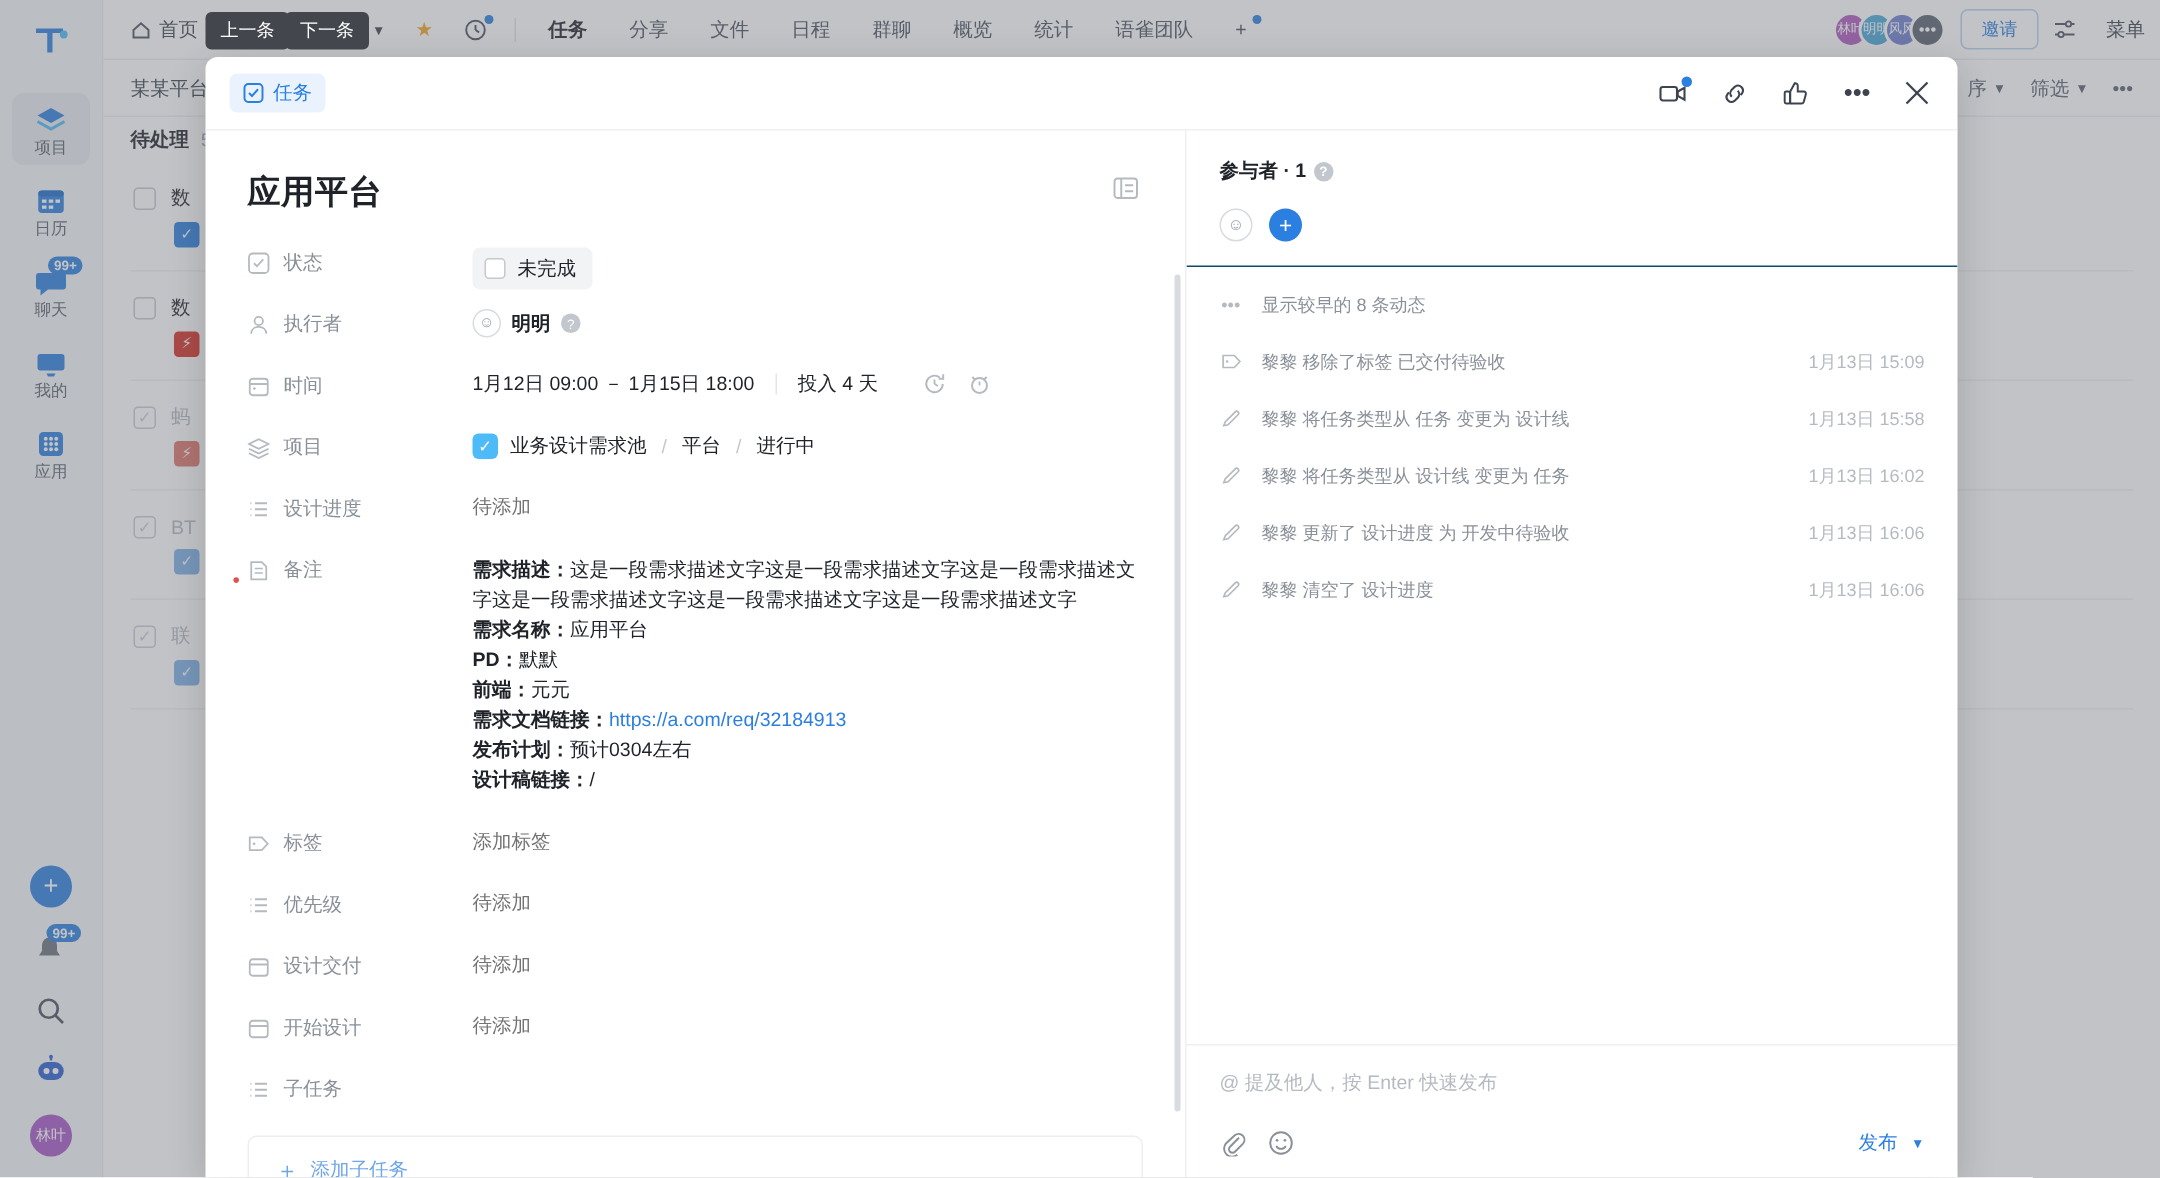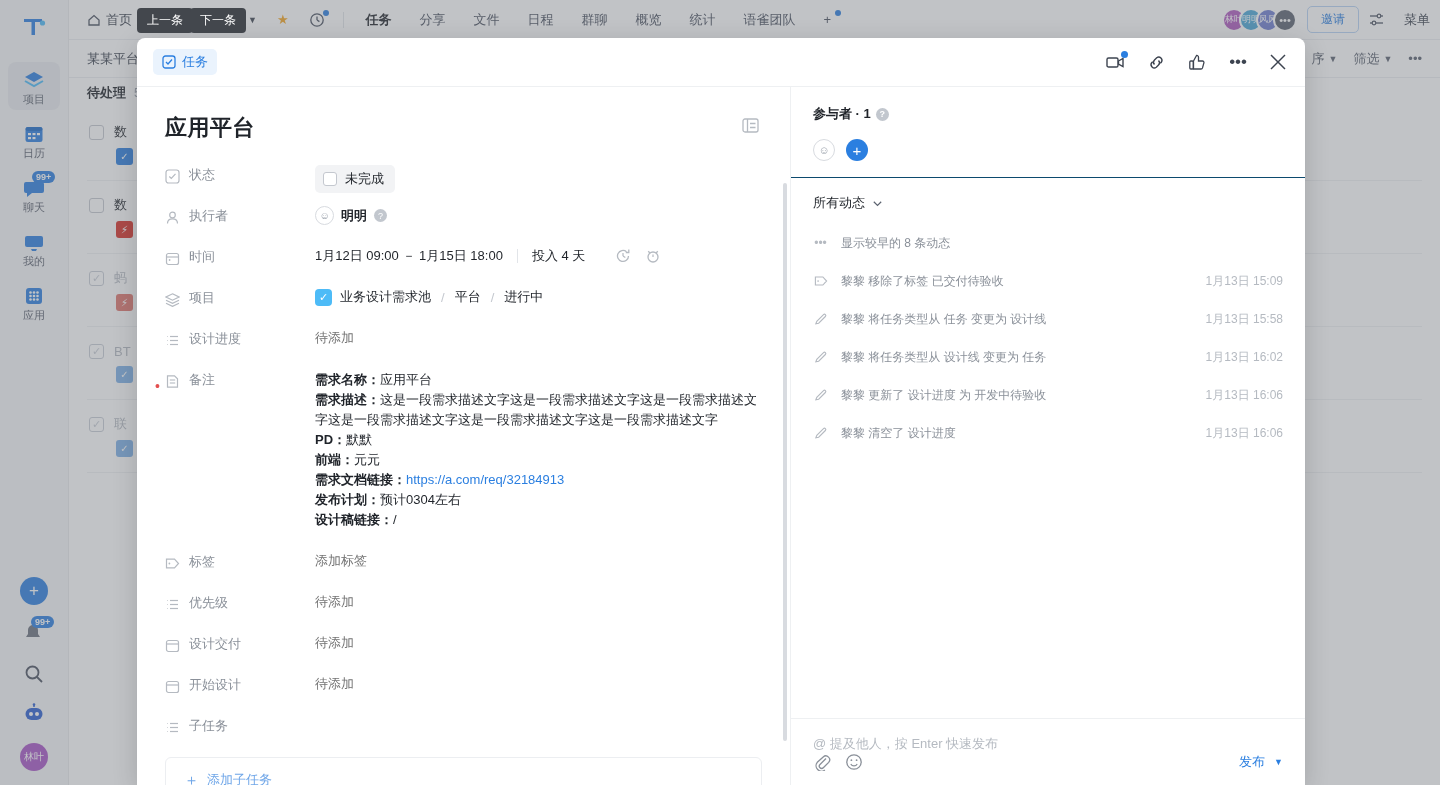--- a/index.html
+++ b/index.html
@@ -161,21 +161,21 @@
   .title-row { display: flex; align-items: flex-start; padding: 26px 28px 0 28px; }
   .m-title { font-size: 22px; color: #1f2329; font-weight: bold; letter-spacing: .5px; }
   .layout-icon-btn {
     margin-left: auto; width: 24px; height: 24px; border-radius: 4px;
     display: flex; align-items: center; justify-content: center; cursor: pointer;
   }
 
   .fields { padding: 16px 28px 0 28px; }
   .field { display: flex; align-items: flex-start; min-height: 41px; padding: 4px 0; }
   .f-label {
-    width: 150px; flex: none; display: flex; align-items: flex-end; gap: 9px;
+    width: 150px; flex: none; display: flex; align-items: center; gap: 9px;
     font-size: 13px; color: #8a9099; padding-top: 3px; position: relative;
   }
   .req-dot { position: absolute; left: -10px; top: 10px; color: #e35050; font-size: 14px; }
   .f-val { flex: 1; font-size: 13px; color: #1f2329; padding-top: 2px; }
   .ph { color: #737373; cursor: pointer; }
   .status-pill {
     display: inline-flex; align-items: center; gap: 8px;
     background: #f2f3f5; border-radius: 5px; padding: 5px 11px 5px 8px;
     font-size: 13px; color: #1f2329; cursor: pointer;
   }
@@ -234,21 +234,21 @@
   .feed-head { padding: 16px 22px 6px 22px; }
   .feed-toggle { display: flex; align-items: center; gap: 7px; font-size: 13px; color: #1f2329; cursor: pointer; }
   .feed { flex: 1; padding: 6px 22px 0 22px; overflow: hidden; }
   .f-item { display: flex; align-items: center; gap: 13px; min-height: 38px; font-size: 12px; }
   .f-ico { width: 15px; flex: none; color: #b5bac1; display: flex; justify-content: center; }
   .f-txt { color: #8a9099; }
   .f-time { margin-left: auto; color: #b5bac1; font-size: 12px; white-space: nowrap; }
 
   .composer { border-top: 1px solid #eef0f2; padding: 16px 22px 14px 22px; }
   .cplaceholder { font-size: 13px; color: #b5bac1; cursor: text; }
-  .crow { display: flex; align-items: flex-end; }
+  .crow { display: flex; align-items: flex-end; margin-top: 22px; }
   .cicons { display: flex; gap: 14px; color: #8a9099; }
   .send { margin-left: auto; display: flex; align-items: center; gap: 9px; color: #2b7fe0; font-size: 13px; cursor: pointer; }
 
   svg { display: block; }
 </style>
 </head>
 <body>
 
 <div id="app">
 
@@ -654,22 +654,22 @@
               <div class="f-label">
                 <span class="req-dot">•</span>
                 <svg width="15" height="15" viewBox="0 0 15 15">
                     <path d="M2.5 1.8 h7 l3 3 v8.4 h-10z" stroke="#b5bac1" stroke-width="1.2" fill="none"></path>
                     <line x1="4.8" y1="6" x2="10.2" y2="6" stroke="#b5bac1" stroke-width="1.1"></line>
                     <line x1="4.8" y1="9" x2="10.2" y2="9" stroke="#b5bac1" stroke-width="1.1"></line>
                   </svg>
                 <span>备注</span>
               </div>
               <div class="f-val notes">
+                <div><b>需求描述：</b><span>这是一段需求描述文字这是一段需求描述文字这是一段需求描述文字这是一段需求描述文字这是一段需求描述文字这是一段需求描述文字</span></div>
                 <div><b>需求名称：</b><span>应用平台</span></div>
-                <div><b>需求描述：</b><span>这是一段需求描述文字这是一段需求描述文字这是一段需求描述文字这是一段需求描述文字这是一段需求描述文字这是一段需求描述文字</span></div>
                 <div><b>PD：</b><span>默默</span></div>
                 <div><b>前端：</b><span>元元</span></div>
                 <div><b>需求文档链接：</b><span class="link">https://a.com/req/32184913</span></div>
                 <div><b>发布计划：</b><span>预计0304左右</span></div>
                 <div><b>设计稿链接：</b><span>/</span></div>
               </div>
             </div>
 
             <div class="field" style="margin-top:12px;">
               <div class="f-label">
@@ -764,28 +764,20 @@
           <div class="p-title">
             <span>参与者 · 1</span>
             <span class="q-badge">?</span>
           </div>
           <div class="p-row">
             <span class="p-face">☺</span>
             <span class="p-add">+</span>
           </div>
         </div>
 
-        <div class="feed-head">
-          <div class="feed-toggle">
-            <span>所有动态</span>
-            <svg width="11" height="11" viewBox="0 0 11 11">
-                <path d="M1.8 3.8 L5.5 7.4 L9.2 3.8" stroke="#5c6370" stroke-width="1.2" fill="none"></path>
-              </svg>
-          </div>
-        </div>
 
         <div class="feed">
           <div class="f-item">
             <span class="f-ico">•••</span>
             <span class="f-txt">显示较早的 8 条动态</span>
           </div>
 
           <div class="f-item">
             <span class="f-ico">
               <svg width="14" height="14" viewBox="0 0 15 15">

